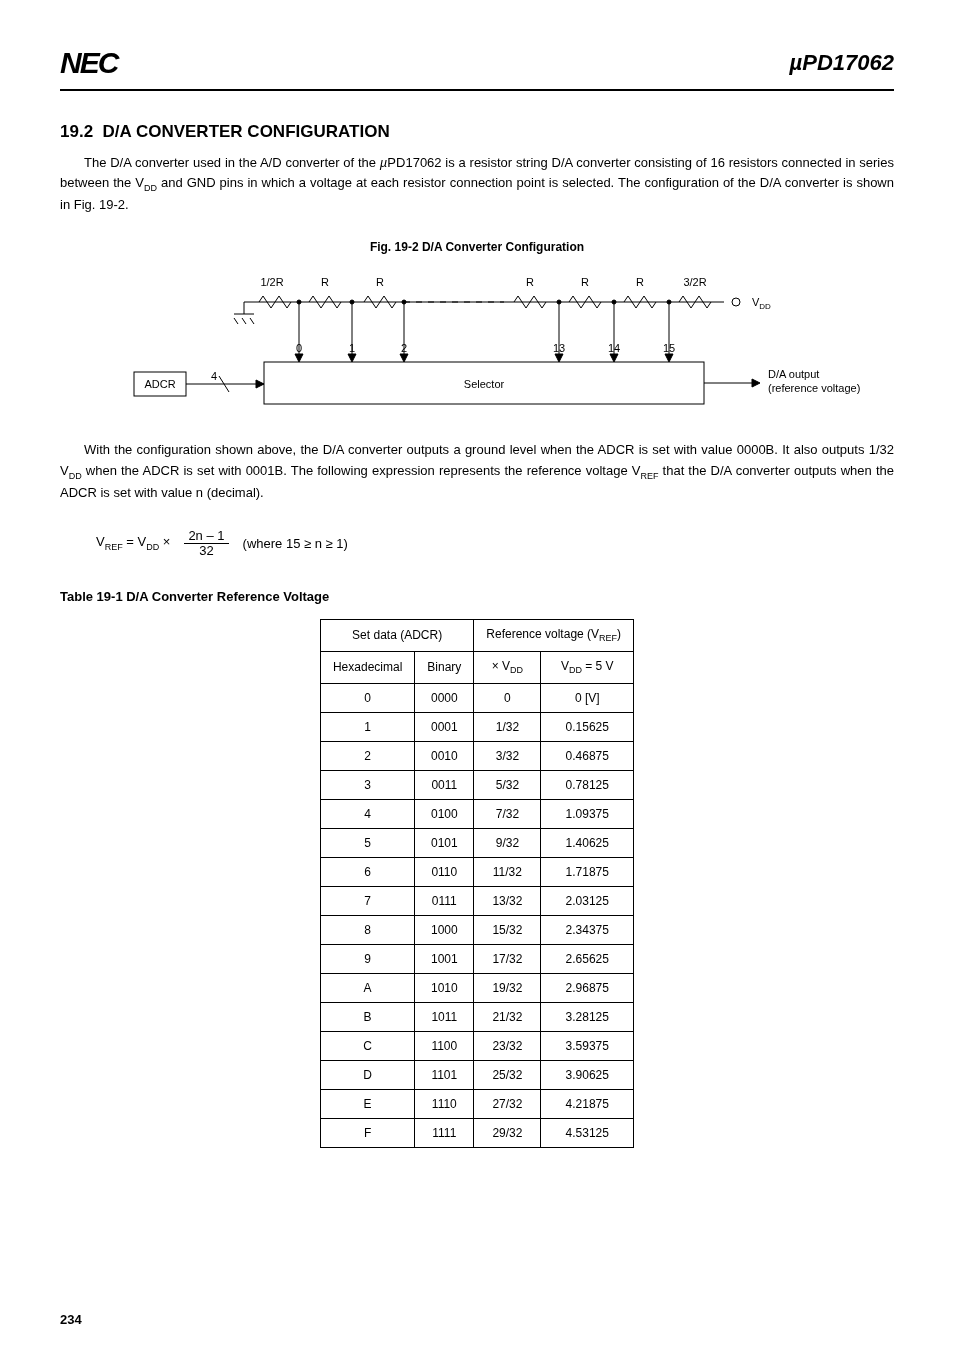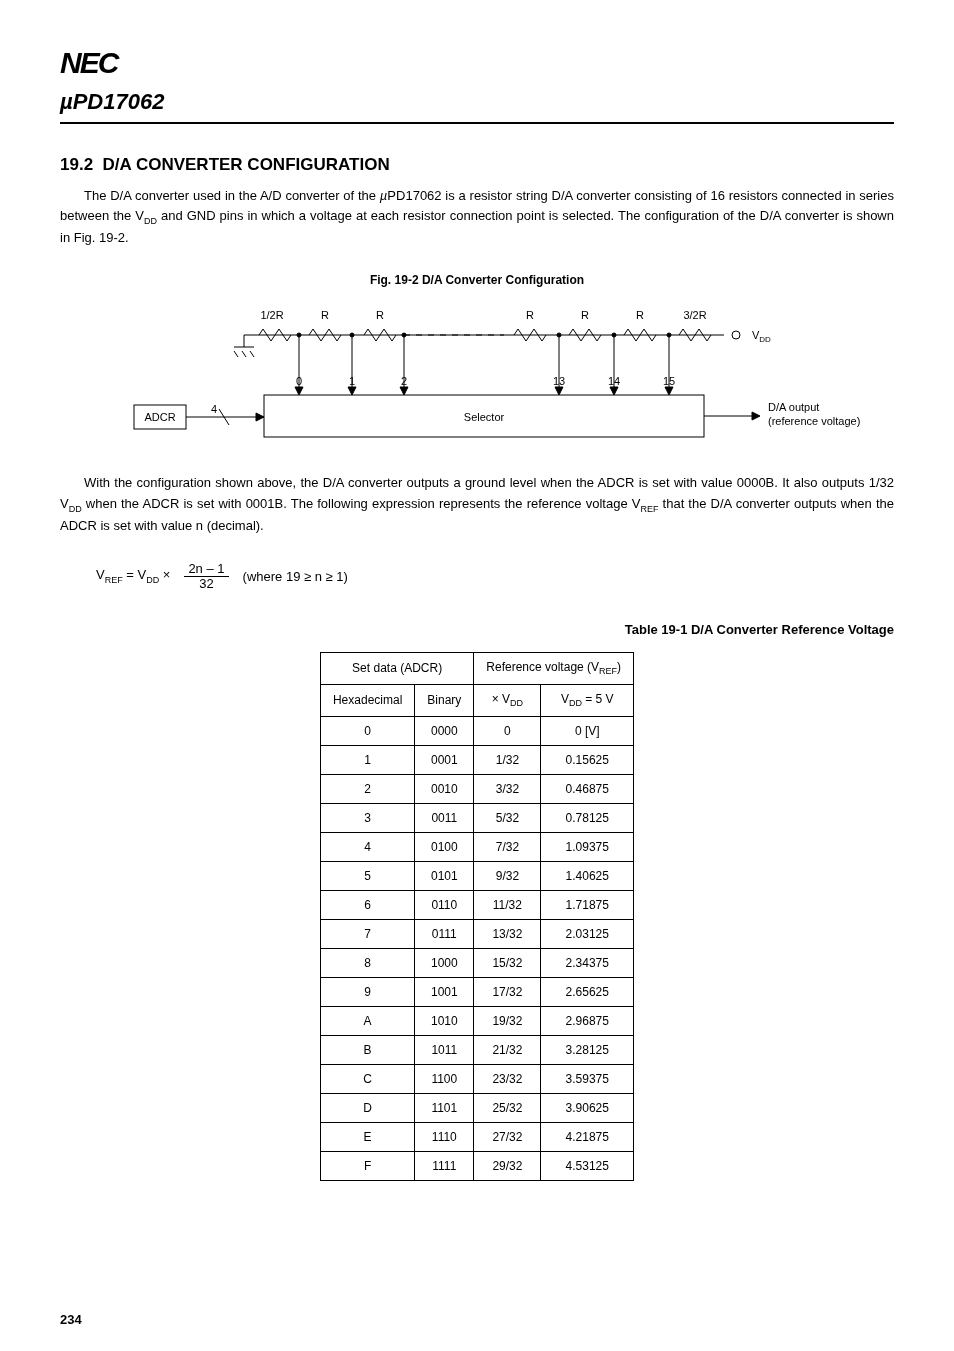--- a/index.html
+++ b/index.html
@@ -8,25 +8,24 @@
       background: #fff;
       color: #000;
       width: 954px;
       padding: 40px 60px 60px 60px;
       font-size: 13px;
       line-height: 1.5;
     }
     .header {
       display: flex;
       justify-content: space-between;
-      align-items: flex-start;
+      align-items: center;
       border-bottom: 2px solid #000;
       padding-bottom: 4px;
       margin-bottom: 28px;
-      flex-direction: column;
     }
     .logo {
       font-family: Arial, sans-serif;
       font-weight: 900;
       font-size: 30px;
       font-style: italic;
       letter-spacing: -2px;
     }
     .product {
       font-family: Arial, sans-serif;
@@ -69,21 +68,21 @@
     .frac {
       display: inline-flex;
       flex-direction: column;
       align-items: center;
       line-height: 1.1;
       margin: 11px 4px;
     }
     .frac .top { border-bottom: 1px solid #000; padding: 0 4px; }
     .frac .bot { padding: 0 4px; }
     .table-caption {
-      text-align: right;
+      text-align: left;
       font-weight: 700;
       font-size: 13px;
       margin: 14px 0 12px 0;
     }
     .table-wrap { display: flex; justify-content: center; }
     table.dac {
       border-collapse: collapse;
       font-size: 12px;
     }
     table.dac th, table.dac td {
@@ -215,21 +214,21 @@
 </p>
 
 <div class="formula">
   <span class="lhs">
     <span>V</span><span class="sub">REF</span><span> = V</span><span class="sub">DD</span><span> × </span>
   </span>
   <span class="frac">
     <span class="top">2n – 1</span>
     <span class="bot">32</span>
   </span>
-  <span> (where 19 ≥ n ≥ 1)</span>
+  <span> (where 15 ≥ n ≥ 1)</span>
 </div>
 
 <div class="table-caption">Table 19-1   D/A Converter Reference Voltage</div>
 
 <div class="table-wrap">
   <table class="dac">
     <thead>
       <tr>
         <th class="group" colspan="2">Set data (ADCR)</th>
         <th class="group" colspan="2">

